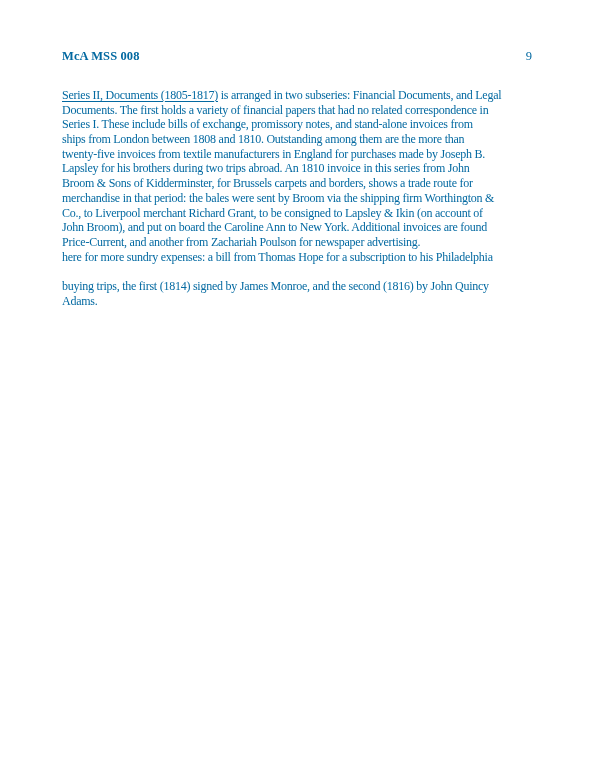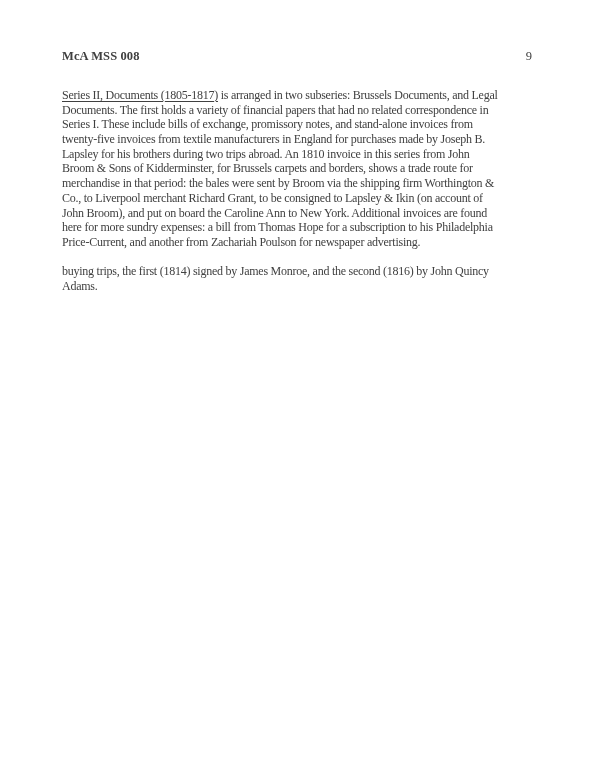--- a/index.html
+++ b/index.html
@@ -3,21 +3,21 @@
 <meta charset="utf-8">
 <style>
   * { margin: 0; padding: 0; box-sizing: border-box; }
   html, body { background: #ffffff; }
   .doc-page {
     position: relative;
     width: 600px;
     height: 776px;
     background: #ffffff;
     font-family: "Liberation Serif", "DejaVu Serif", serif;
-    color: #404040;
+    color: #0369a1;
     overflow: hidden;
   }
   .page-header {
     position: absolute;
     left: 62px;
     top: 49px;
     width: 470px;
     display: flex;
     justify-content: space-between;
     align-items: baseline;
@@ -61,51 +61,54 @@
 
   <div class="page-header">
     <span class="collection-id">McA MSS 008</span>
     <span class="page-number">9</span>
   </div>
 
   <div class="body-text">
 
     <div class="para">
       <div class="tline">
-        <span class="u">Series II, Documents (1805-1817)</span><span> is arranged in two subseries: Brussels Documents, and Legal</span>
+        <span class="u">Series II, Documents (1805-1817)</span><span> is arranged in two subseries: Financial Documents, and Legal</span>
       </div>
       <div class="tline">
         <span>Documents. The first holds a variety of financial papers that had no related correspondence in</span>
       </div>
       <div class="tline">
         <span>Series I. These include bills of exchange, promissory notes, and stand-alone invoices from</span>
+      </div>
+      <div class="tline">
+        <span>ships from London between 1808 and 1810. Outstanding among them are the more than</span>
       </div>
       <div class="tline">
         <span>twenty-five invoices from textile manufacturers in England for purchases made by Joseph B.</span>
       </div>
       <div class="tline">
         <span>Lapsley for his brothers during two trips abroad. An 1810 invoice in this series from John</span>
       </div>
       <div class="tline">
         <span>Broom &amp; Sons of Kidderminster, for Brussels carpets and borders, shows a trade route for</span>
       </div>
       <div class="tline">
         <span>merchandise in that period: the bales were sent by Broom via the shipping firm Worthington &amp;</span>
       </div>
       <div class="tline">
         <span>Co., to Liverpool merchant Richard Grant, to be consigned to Lapsley &amp; Ikin (on account of</span>
       </div>
       <div class="tline">
         <span>John Broom), and put on board the </span><span class="i">Caroline Ann</span><span> to New York. Additional invoices are found</span>
       </div>
       <div class="tline">
-        <span>here for more sundry expenses: a bill from Thomas Hope for a subscription to his </span><span class="i">Philadelphia</span>
+        <span class="i">Price-Current</span><span>, and another from Zachariah Poulson for newspaper advertising.</span>
       </div>
       <div class="tline">
-        <span class="i">Price-Current</span><span>, and another from Zachariah Poulson for newspaper advertising.</span>
+        <span>here for more sundry expenses: a bill from Thomas Hope for a subscription to his </span><span class="i">Philadelphia</span>
       </div>
     </div>
 
     <div class="para">
       <div class="tline">
         <span>buying trips, the first (1814) signed by James Monroe, and the second (1816) by John Quincy</span>
       </div>
       <div class="tline">
         <span>Adams.</span>
       </div>

